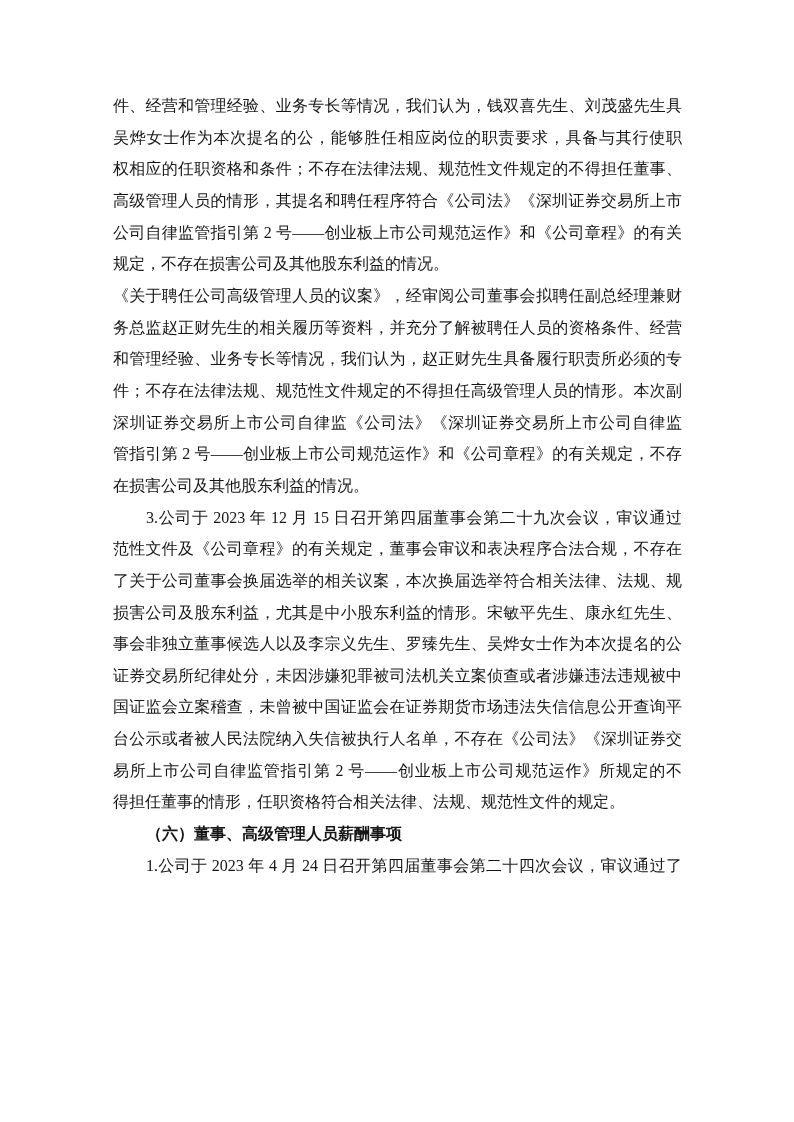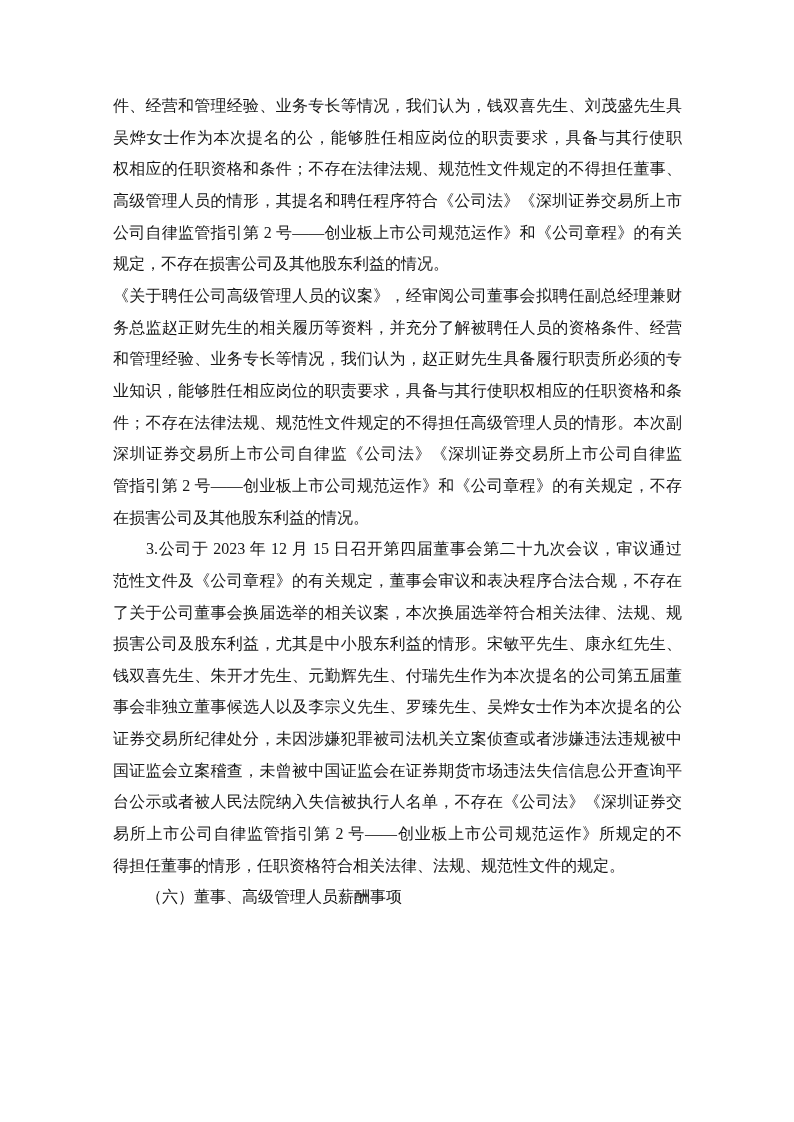--- a/index.html
+++ b/index.html
@@ -30,52 +30,50 @@
     text-align: justify;
     white-space: normal;
   }
   .line.j {
     text-align-last: justify;
   }
   .line.ind {
     text-indent: 33px;
   }
   .heading .line {
-    font-weight: normal;
+    font-weight: bold;
   }
 </style>
 </head>
 <body>
 
 <div class="page">
   <div class="content" id="doc-content" style="color: rgb(22, 22, 22);">
       <div class="block paragraph">
         <div class="line j">件、经营和管理经验、业务专长等情况，我们认为，钱双喜先生、刘茂盛先生具</div>
         <div class="line j">吴烨女士作为本次提名的公，能够胜任相应岗位的职责要求，具备与其行使职</div>
         <div class="line j">权相应的任职资格和条件；不存在法律法规、规范性文件规定的不得担任董事、</div>
         <div class="line j">高级管理人员的情形，其提名和聘任程序符合《公司法》《深圳证券交易所上市</div>
         <div class="line j">公司自律监管指引第 2 号——创业板上市公司规范运作》和《公司章程》的有关</div>
         <div class="line">规定，不存在损害公司及其他股东利益的情况。</div>
       </div>
       <div class="block paragraph">
         <div class="line j">《关于聘任公司高级管理人员的议案》，经审阅公司董事会拟聘任副总经理兼财</div>
         <div class="line j">务总监赵正财先生的相关履历等资料，并充分了解被聘任人员的资格条件、经营</div>
         <div class="line j">和管理经验、业务专长等情况，我们认为，赵正财先生具备履行职责所必须的专</div>
-        <div class="line j">业知识，能够胜任相应岗位的职责要求，具备与其行使职权相应的任职资格和条</div>
         <div class="line j">件；不存在法律法规、规范性文件规定的不得担任高级管理人员的情形。本次副</div>
         <div class="line j">深圳证券交易所上市公司自律监《公司法》《深圳证券交易所上市公司自律监</div>
         <div class="line j">管指引第 2 号——创业板上市公司规范运作》和《公司章程》的有关规定，不存</div>
         <div class="line">在损害公司及其他股东利益的情况。</div>
       </div>
       <div class="block paragraph">
         <div class="line j ind">3.公司于 2023 年 12 月 15 日召开第四届董事会第二十九次会议，审议通过</div>
         <div class="line j">范性文件及《公司章程》的有关规定，董事会审议和表决程序合法合规，不存在</div>
         <div class="line j">了关于公司董事会换届选举的相关议案，本次换届选举符合相关法律、法规、规</div>
         <div class="line j">损害公司及股东利益，尤其是中小股东利益的情形。宋敏平先生、康永红先生、</div>
-        <div class="line j">钱双喜先生、朱开才先生、元勤辉先生、付瑞先生作为本次提名的公司第五届董</div>
         <div class="line j">事会非独立董事候选人以及李宗义先生、罗臻先生、吴烨女士作为本次提名的公</div>
         <div class="line j">证券交易所纪律处分，未因涉嫌犯罪被司法机关立案侦查或者涉嫌违法违规被中</div>
         <div class="line j">国证监会立案稽查，未曾被中国证监会在证券期货市场违法失信信息公开查询平</div>
         <div class="line j">台公示或者被人民法院纳入失信被执行人名单，不存在《公司法》《深圳证券交</div>
         <div class="line j">易所上市公司自律监管指引第 2 号——创业板上市公司规范运作》所规定的不</div>
         <div class="line">得担任董事的情形，任职资格符合相关法律、法规、规范性文件的规定。</div>
       </div>
       <div class="block heading">
         <div class="line ind">（六）董事、高级管理人员薪酬事项</div>
       </div>

